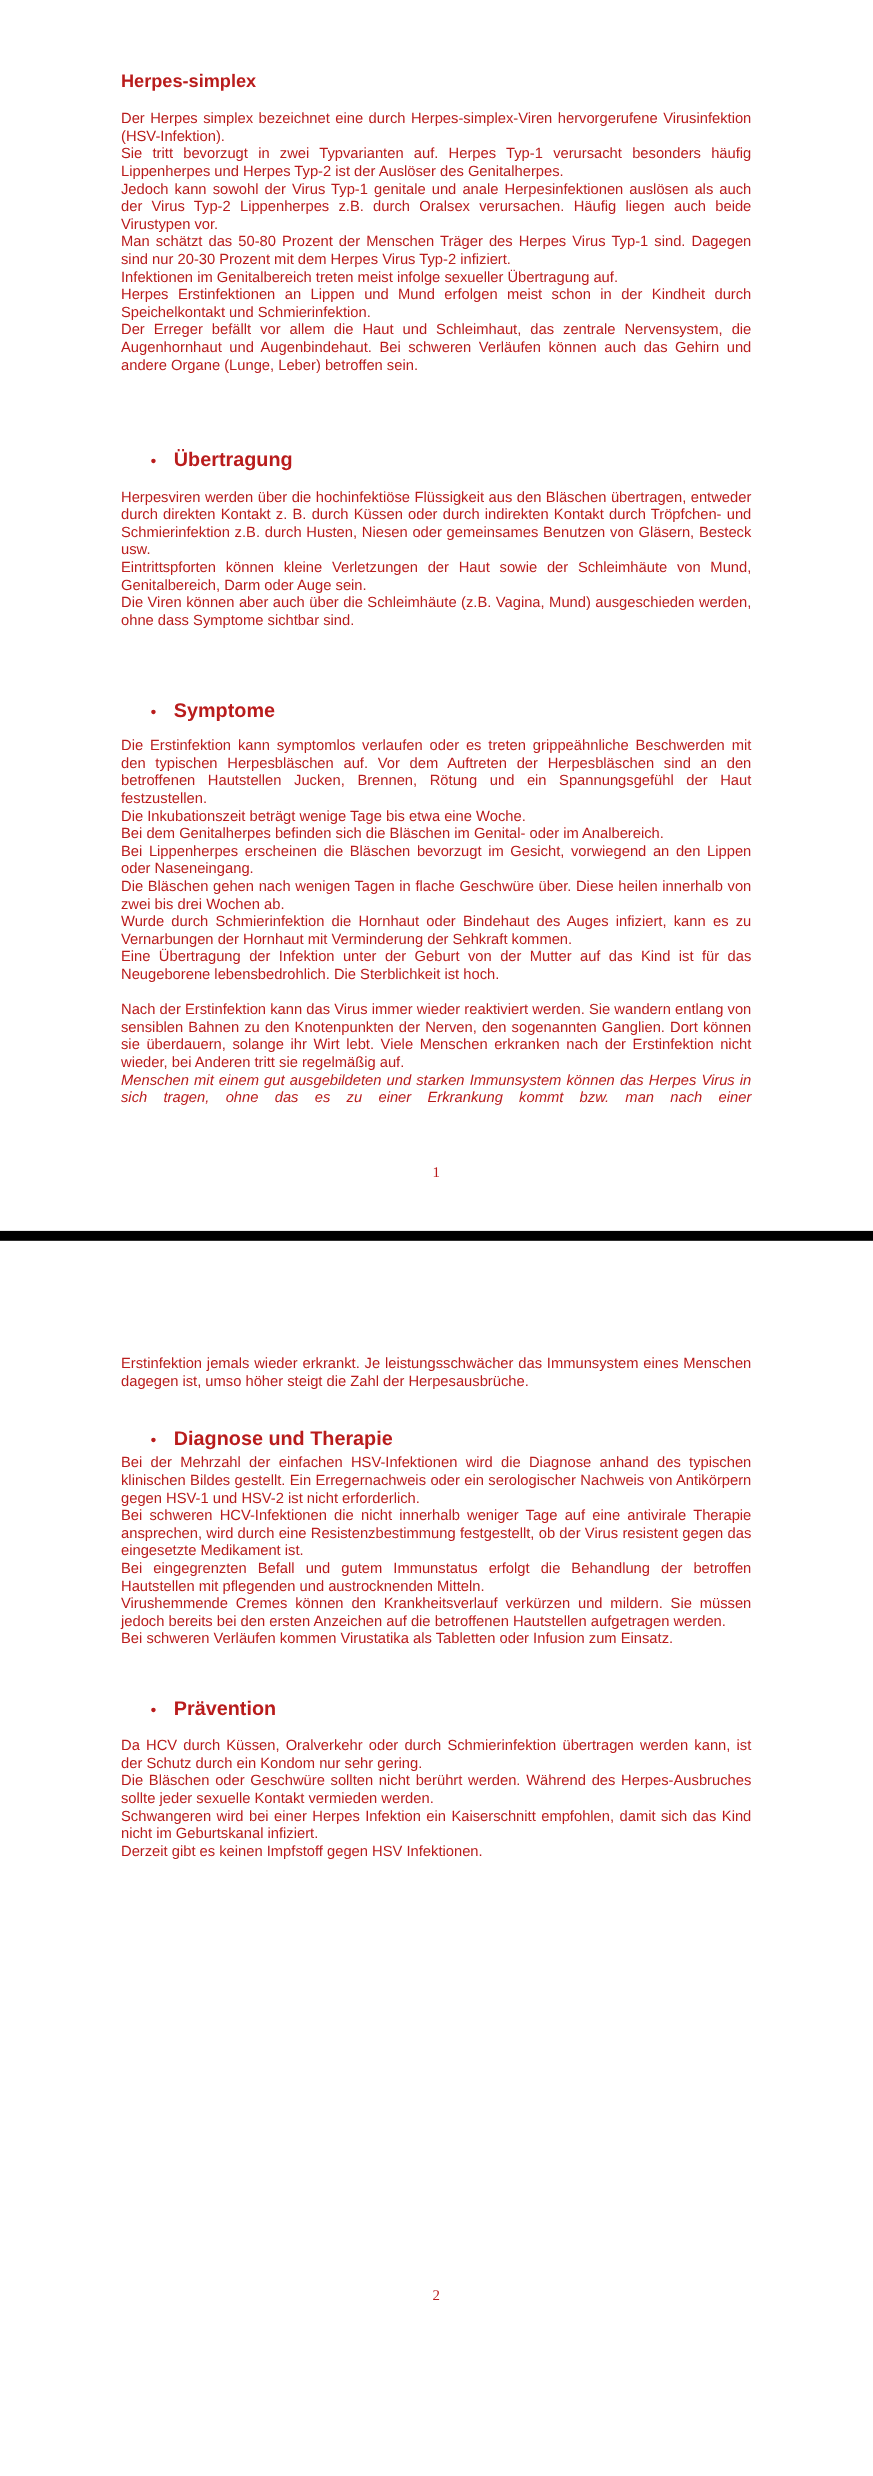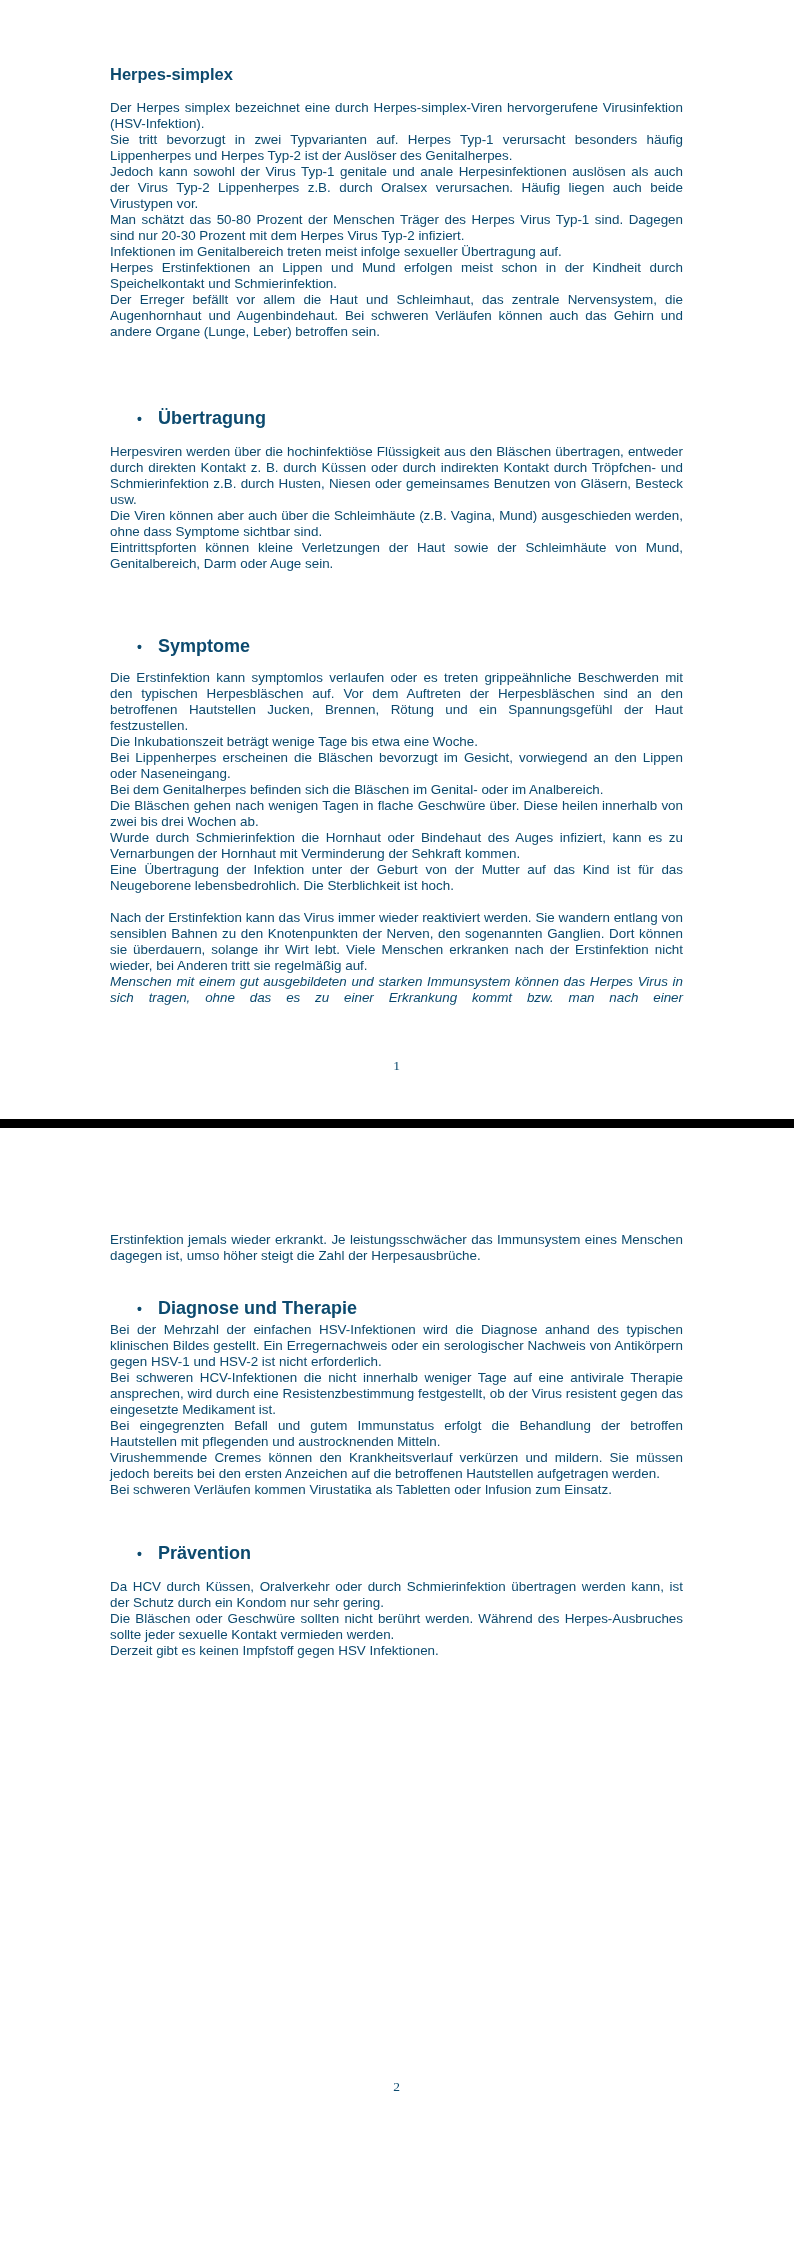--- a/index.html
+++ b/index.html
@@ -15,21 +15,21 @@
     background: #ffffff;
   }
   .page {
     box-sizing: border-box;
     width: 794px;
     padding: 0 111px 0 110px;
     display: flex;
     flex-direction: column;
     overflow: hidden;
     font-family: "Liberation Sans", sans-serif;
-    color: #0c4a6e;
+    color: #b91c1c;
   }
   .divider {
     width: 794px;
     height: 9px;
     background: #000000;
   }
   .doc-title {
     margin: 64px 0 0 0;
     font-size: 16.5px;
     line-height: 20px;
@@ -87,32 +87,32 @@
         <p class="sent">Infektionen im Genitalbereich treten meist infolge sexueller Übertragung auf.</p>
         <p class="sent">Herpes Erstinfektionen an Lippen und Mund erfolgen meist schon in der Kindheit durch Speichelkontakt und Schmierinfektion.</p>
         <p class="sent">Der Erreger befällt vor allem die Haut und Schleimhaut, das zentrale Nervensystem, die Augenhornhaut und Augenbindehaut. Bei schweren Verläufen können auch das Gehirn und andere Organe (Lunge, Leber) betroffen sein.</p>
       </div>
       <div class="bullet-heading" style="margin-top: 70px;">
         <span class="bullet"></span>
         <span class="heading-label">Übertragung</span>
       </div>
       <div class="para" style="margin-top: 16px;">
         <p class="sent">Herpesviren werden über die hochinfektiöse Flüssigkeit aus den Bläschen übertragen, entweder durch direkten Kontakt z. B. durch Küssen oder durch indirekten Kontakt durch Tröpfchen- und Schmierinfektion z.B. durch Husten, Niesen oder gemeinsames Benutzen von Gläsern, Besteck usw.</p>
+        <p class="sent">Eintrittspforten können kleine Verletzungen der Haut sowie der Schleimhäute von Mund, Genitalbereich, Darm oder Auge sein.</p>
         <p class="sent">Die Viren können aber auch über die Schleimhäute (z.B. Vagina, Mund) ausgeschieden werden, ohne dass Symptome sichtbar sind.</p>
-        <p class="sent">Eintrittspforten können kleine Verletzungen der Haut sowie der Schleimhäute von Mund, Genitalbereich, Darm oder Auge sein.</p>
       </div>
       <div class="bullet-heading" style="margin-top: 66px;">
         <span class="bullet"></span>
         <span class="heading-label">Symptome</span>
       </div>
       <div class="para" style="margin-top: 14px;">
         <p class="sent">Die Erstinfektion kann symptomlos verlaufen oder es treten grippeähnliche Beschwerden mit den typischen Herpesbläschen auf. Vor dem Auftreten der Herpesbläschen sind an den betroffenen Hautstellen Jucken, Brennen, Rötung und ein Spannungsgefühl der Haut festzustellen.</p>
         <p class="sent">Die Inkubationszeit beträgt wenige Tage bis etwa eine Woche.</p>
+        <p class="sent">Bei dem Genitalherpes befinden sich die Bläschen im Genital- oder im Analbereich.</p>
         <p class="sent">Bei Lippenherpes erscheinen die Bläschen bevorzugt im Gesicht, vorwiegend an den Lippen oder Naseneingang.</p>
-        <p class="sent">Bei dem Genitalherpes befinden sich die Bläschen im Genital- oder im Analbereich.</p>
         <p class="sent">Die Bläschen gehen nach wenigen Tagen in flache Geschwüre über. Diese heilen innerhalb von zwei bis drei Wochen ab.</p>
         <p class="sent">Wurde durch Schmierinfektion die Hornhaut oder Bindehaut des Auges infiziert, kann es zu Vernarbungen der Hornhaut mit Verminderung der Sehkraft kommen.</p>
         <p class="sent">Eine Übertragung der Infektion unter der Geburt von der Mutter auf das Kind ist für das Neugeborene lebensbedrohlich. Die Sterblichkeit ist hoch.</p>
       </div>
       <div class="para" style="margin-top: 16px;">
         <p class="sent">Nach der Erstinfektion kann das Virus immer wieder reaktiviert werden. Sie wandern entlang von sensiblen Bahnen zu den Knotenpunkten der Nerven, den sogenannten Ganglien. Dort können sie überdauern, solange ihr Wirt lebt. Viele Menschen erkranken nach der Erstinfektion nicht wieder, bei Anderen tritt sie regelmäßig auf.</p>
         <p class="sent runs-on">Menschen mit einem gut ausgebildeten und starken Immunsystem können das Herpes Virus in sich tragen, ohne das es zu einer Erkrankung kommt bzw. man nach einer</p>
       </div>
       <div class="page-number" style="margin-bottom: 45px;">1</div>
     </div>
@@ -132,17 +132,18 @@
         <p class="sent">Virushemmende Cremes können den Krankheitsverlauf verkürzen und mildern. Sie müssen jedoch bereits bei den ersten Anzeichen auf die betroffenen Hautstellen aufgetragen werden.</p>
         <p class="sent">Bei schweren Verläufen kommen Virustatika als Tabletten oder Infusion zum Einsatz.</p>
       </div>
       <div class="bullet-heading" style="margin-top: 47px;">
         <span class="bullet"></span>
         <span class="heading-label">Prävention</span>
       </div>
       <div class="para" style="margin-top: 16px;">
         <p class="sent">Da HCV durch Küssen, Oralverkehr oder durch Schmierinfektion übertragen werden kann, ist der Schutz durch ein Kondom nur sehr gering.</p>
         <p class="sent">Die Bläschen oder Geschwüre sollten nicht berührt werden. Während des Herpes-Ausbruches sollte jeder sexuelle Kontakt vermieden werden.</p>
+        <p class="sent">Schwangeren wird bei einer Herpes Infektion ein Kaiserschnitt empfohlen, damit sich das Kind nicht im Geburtskanal infiziert.</p>
         <p class="sent">Derzeit gibt es keinen Impfstoff gegen HSV Infektionen.</p>
       </div>
       <div class="page-number" style="margin-bottom: 49px;">2</div>
     </div>
   </div>
 
 </body></html>

